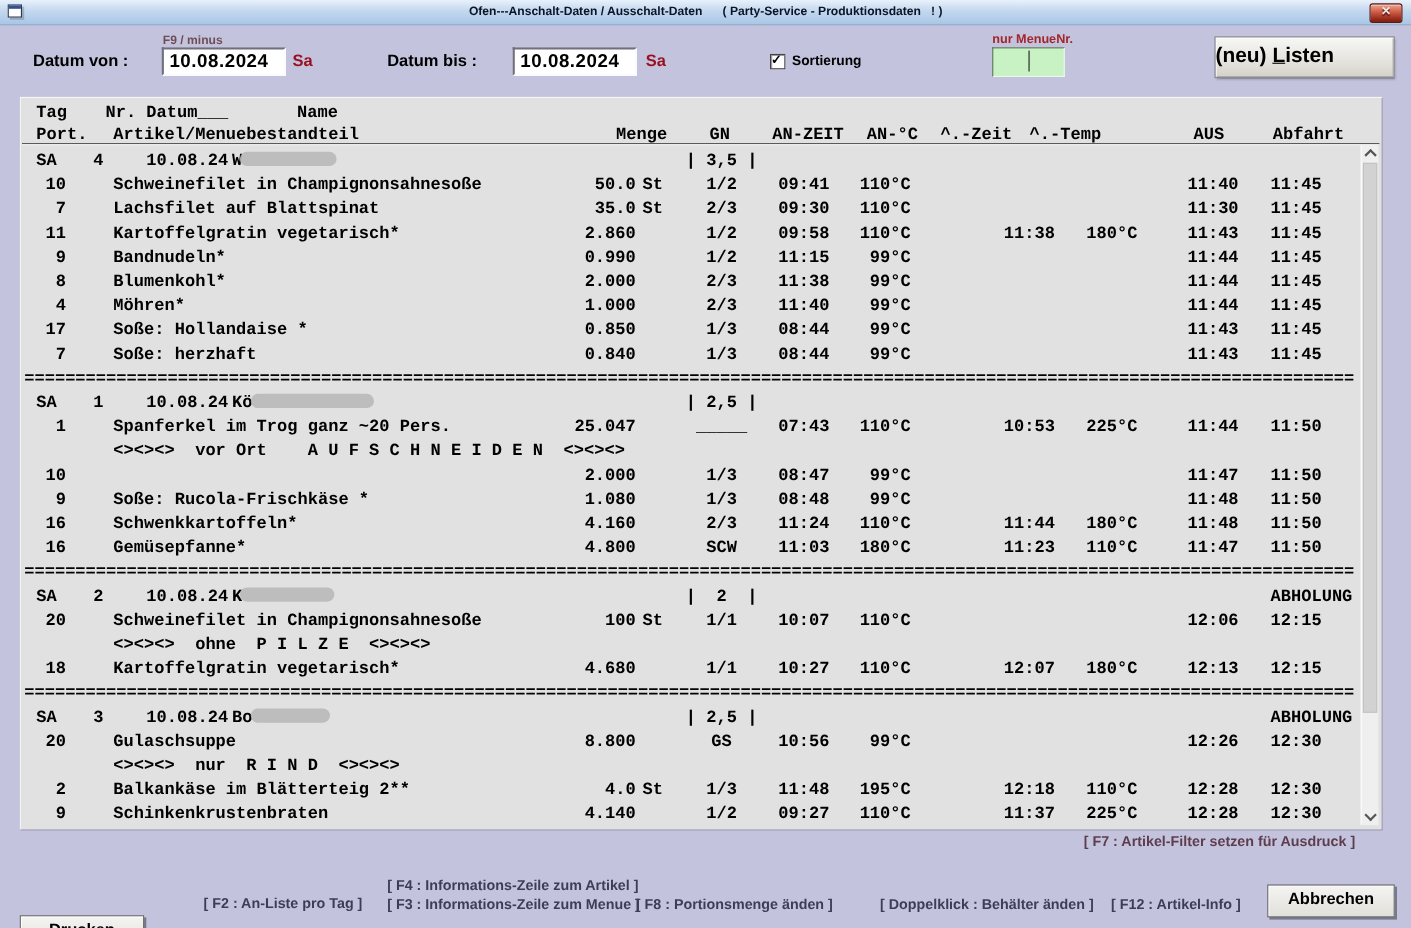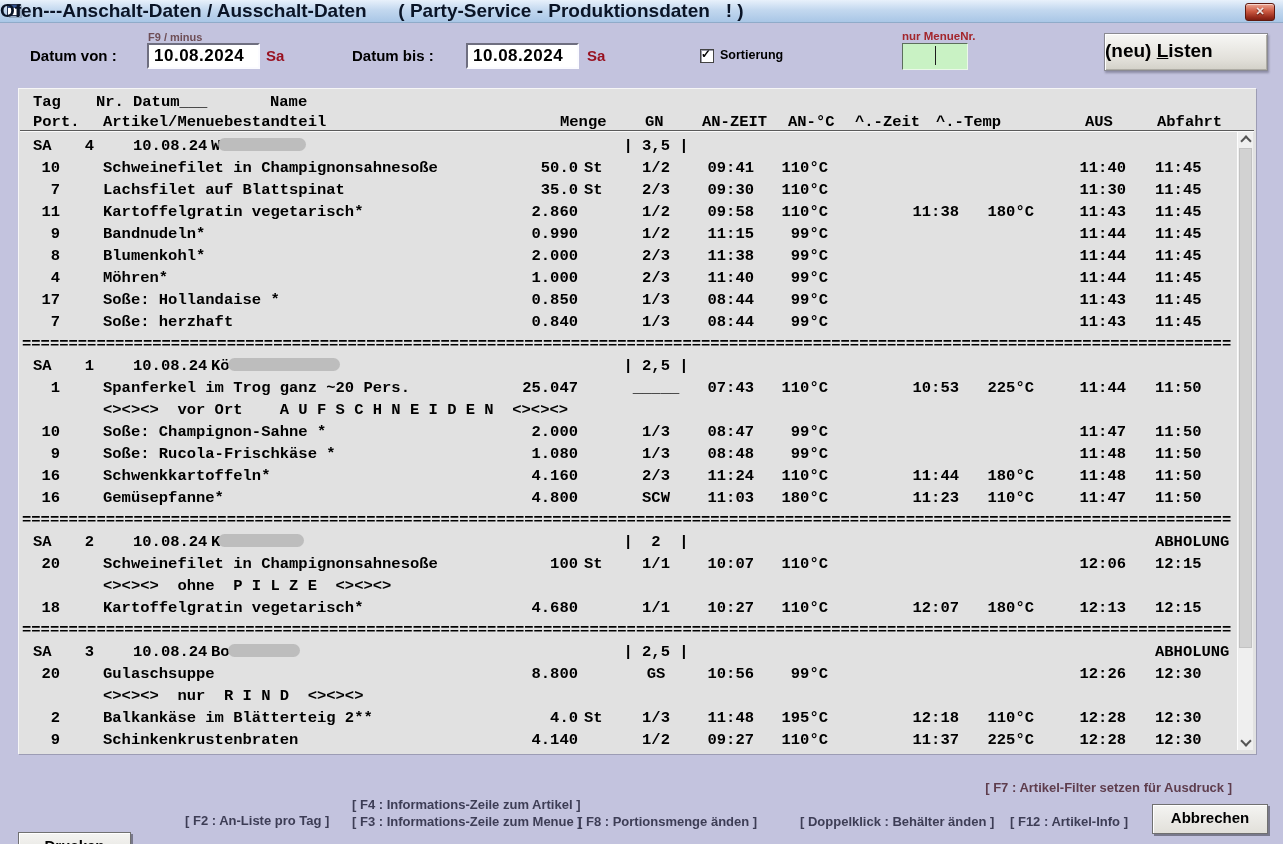--- a/index.html
+++ b/index.html
@@ -9,21 +9,21 @@
     font-family:"Liberation Sans", sans-serif;
   }
   
   .titlebar{
     position:absolute;left:0;top:0;width:1283px;height:22px;
     background:linear-gradient(#e8f1fb,#c3d8ef 45%,#a9c6e6);
     border-bottom:1px solid #8fabc9;
   }
   .title-text{
     position:absolute;left:0;top:0;width:100%;height:22px;line-height:22px;
-    font-weight:bold;font-size:19px;color:#0a1426;white-space:pre;
+    text-align:center;font-weight:bold;font-size:11px;color:#0a1426;white-space:pre;
   }
   .win-icon{
     position:absolute;left:7px;top:4px;width:13px;height:12px;
     background:#fff;border:1px solid #2a3550;box-sizing:border-box;
     box-shadow:2px 2px 0 rgba(90,100,120,.35);
   }
   .win-icon::before{content:"";position:absolute;left:0;top:0;width:100%;height:3px;background:#32508c;}
   .close-btn{
     position:absolute;right:8px;top:3px;width:28px;height:16px;
     border:1px solid #5f1a10;border-radius:3px;
@@ -304,21 +304,20 @@
           <span class="cell c-zzeit">10:53</span>
           <span class="cell c-ztemp">225°C</span>
           <span class="cell c-aus">11:44</span>
           <span class="cell c-abfahrt">11:50</span>
         </div>
         <div class="trow note" style="top: 264px;">
           <span class="cell c-article">&lt;&gt;&lt;&gt;&lt;&gt;  vor Ort    A U F S C H N E I D E N  &lt;&gt;&lt;&gt;&lt;&gt;</span>
         </div>
         <div class="trow item" style="top: 286px;">
           <span class="cell c-port">10</span>
-          <span class="cell c-article">Soße: Champignon-Sahne *</span>
           <span class="cell c-menge">2.000</span>
           <span class="cell c-unit"></span>
           <span class="cell c-gn">1/3</span>
           <span class="cell c-anzeit">08:47</span>
           <span class="cell c-antemp">99°C</span>
           <span class="cell c-zzeit"></span>
           <span class="cell c-ztemp"></span>
           <span class="cell c-aus">11:47</span>
           <span class="cell c-abfahrt">11:50</span>
         </div>
@@ -461,21 +460,21 @@
         </div>
       <div class="sb-thumb"></div>
       <div class="sb-btn down">
           <span class="chev"></span>
         </div>
     </div>
   </div>
 </div>
 
 <div>
-  <span class="hint-f7" style="right:51px;top:757px;margin-top:23px;">[ F7 : Artikel-Filter setzen für Ausdruck ]</span>
+  <span class="hint-f7" style="right:51px;top:757px;">[ F7 : Artikel-Filter setzen für Ausdruck ]</span>
 
   <div class="btn" style="left:18px;top:832px;width:111px;"><span class="uline">D</span><span>rucken</span></div>
 
   <span class="hint" style="left:185px;top:813px;">[ F2 : An-Liste pro Tag ]</span>
   <span class="hint" style="left:352px;top:797px;">[ F4 : Informations-Zeile zum Artikel ]</span>
   <span class="hint" style="left:352px;top:814px;">[ F3 : Informations-Zeile zum Menue ]</span>
   <span class="hint" style="left:578px;top:814px;">[ F8 : Portionsmenge änden ]</span>
   <span class="hint" style="left:800px;top:814px;">[ Doppelklick : Behälter änden ]</span>
   <span class="hint" style="left:1010px;top:814px;">[ F12 : Artikel-Info ]</span>
 

